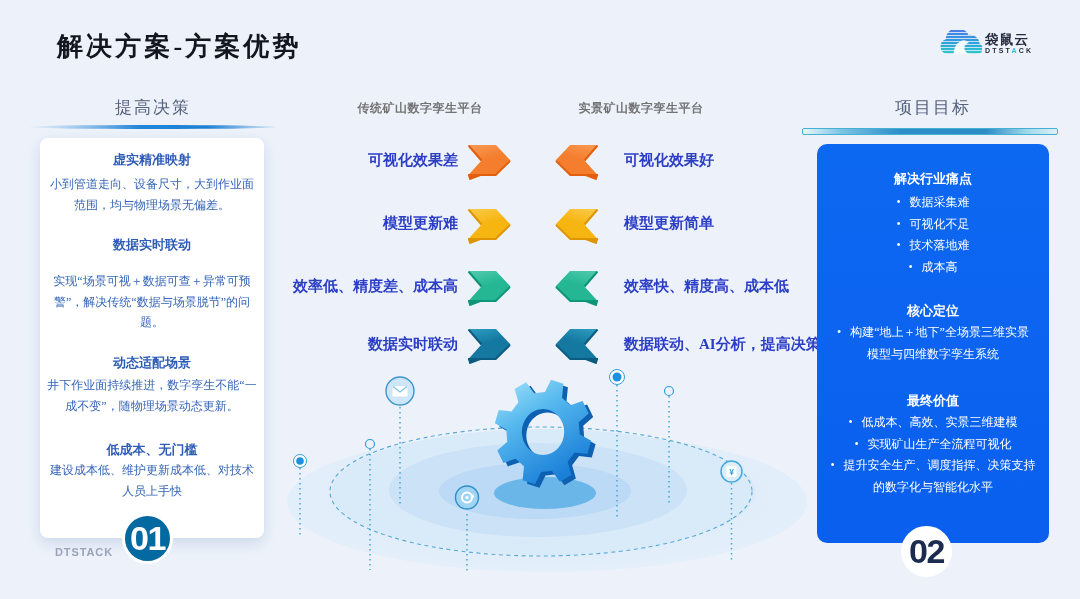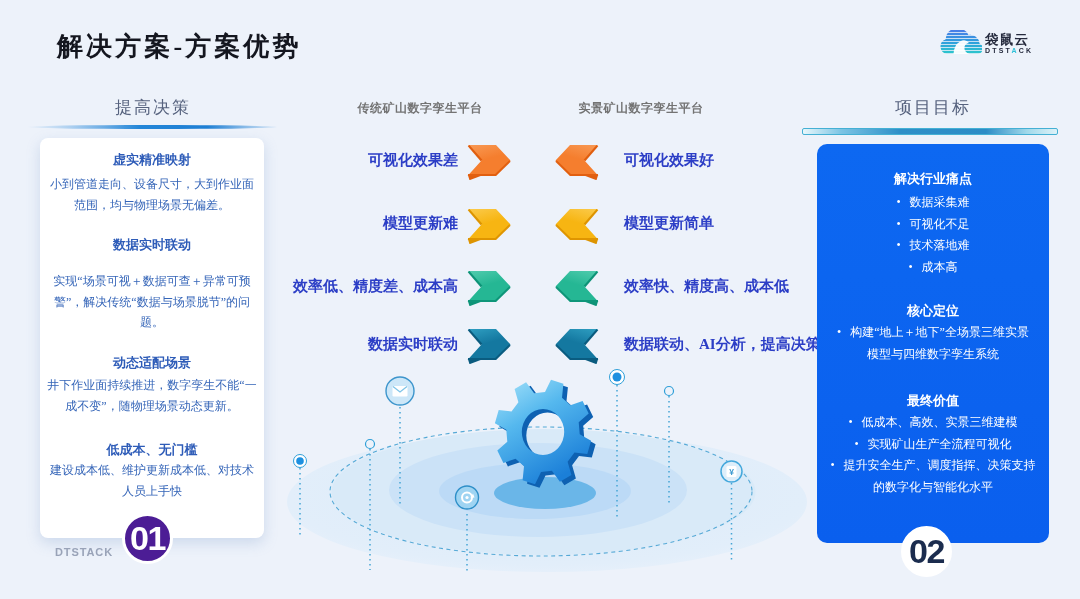--- a/index.html
+++ b/index.html
@@ -17,21 +17,21 @@
 
 #lpanel{left:40px;top:138px;width:224px;height:400px;background:#fff;border-radius:8px;
   box-shadow:0 5px 14px rgba(120,150,200,0.28);text-align:center;color:#3565b8;font-size:12px;}
 #lpanel .h{font-weight:700;font-size:13px;color:#2e5cb8;margin:19px 0 4px;line-height:21px;}
 #lpanel .b{margin:0;line-height:20.6px;}
 #lpanel .h1{margin-top:0;padding-top:11px;}
 #dtstack{left:55px;top:546px;font-family:"Liberation Sans",sans-serif;font-size:11px;font-weight:700;
   letter-spacing:0.9px;color:#99a3b8;}
 .numcirc{width:45px;height:45px;border-radius:50%;text-align:center;line-height:45px;
   font-family:"Liberation Sans",sans-serif;font-size:34px;font-weight:700;letter-spacing:-1.5px;border:3px solid #fff;}
-#c01{left:122px;top:513px;background:#4c1d95;color:#fff;}
+#c01{left:122px;top:513px;background:#0369a1;color:#fff;}
 #c02{left:901px;top:519px;background:#fff;color:#1b2c4e;border:3px solid #fff;margin-top:7px;}
 
 .midhead{font-size:12px;font-weight:700;color:#737373;text-align:center;letter-spacing:0.5px;}
 #mh1{left:325px;top:100px;width:190px;}
 #mh2{left:546px;top:100px;width:190px;}
 .rowtext{font-size:15px;font-weight:700;color:#2c3ec6;white-space:nowrap;}
 .lt{left:250px;width:208px;text-align:right;}
 .rt{left:624px;width:230px;text-align:left;}
 
 #rpanel{left:817px;top:144px;width:232px;height:399px;border-radius:10px;

